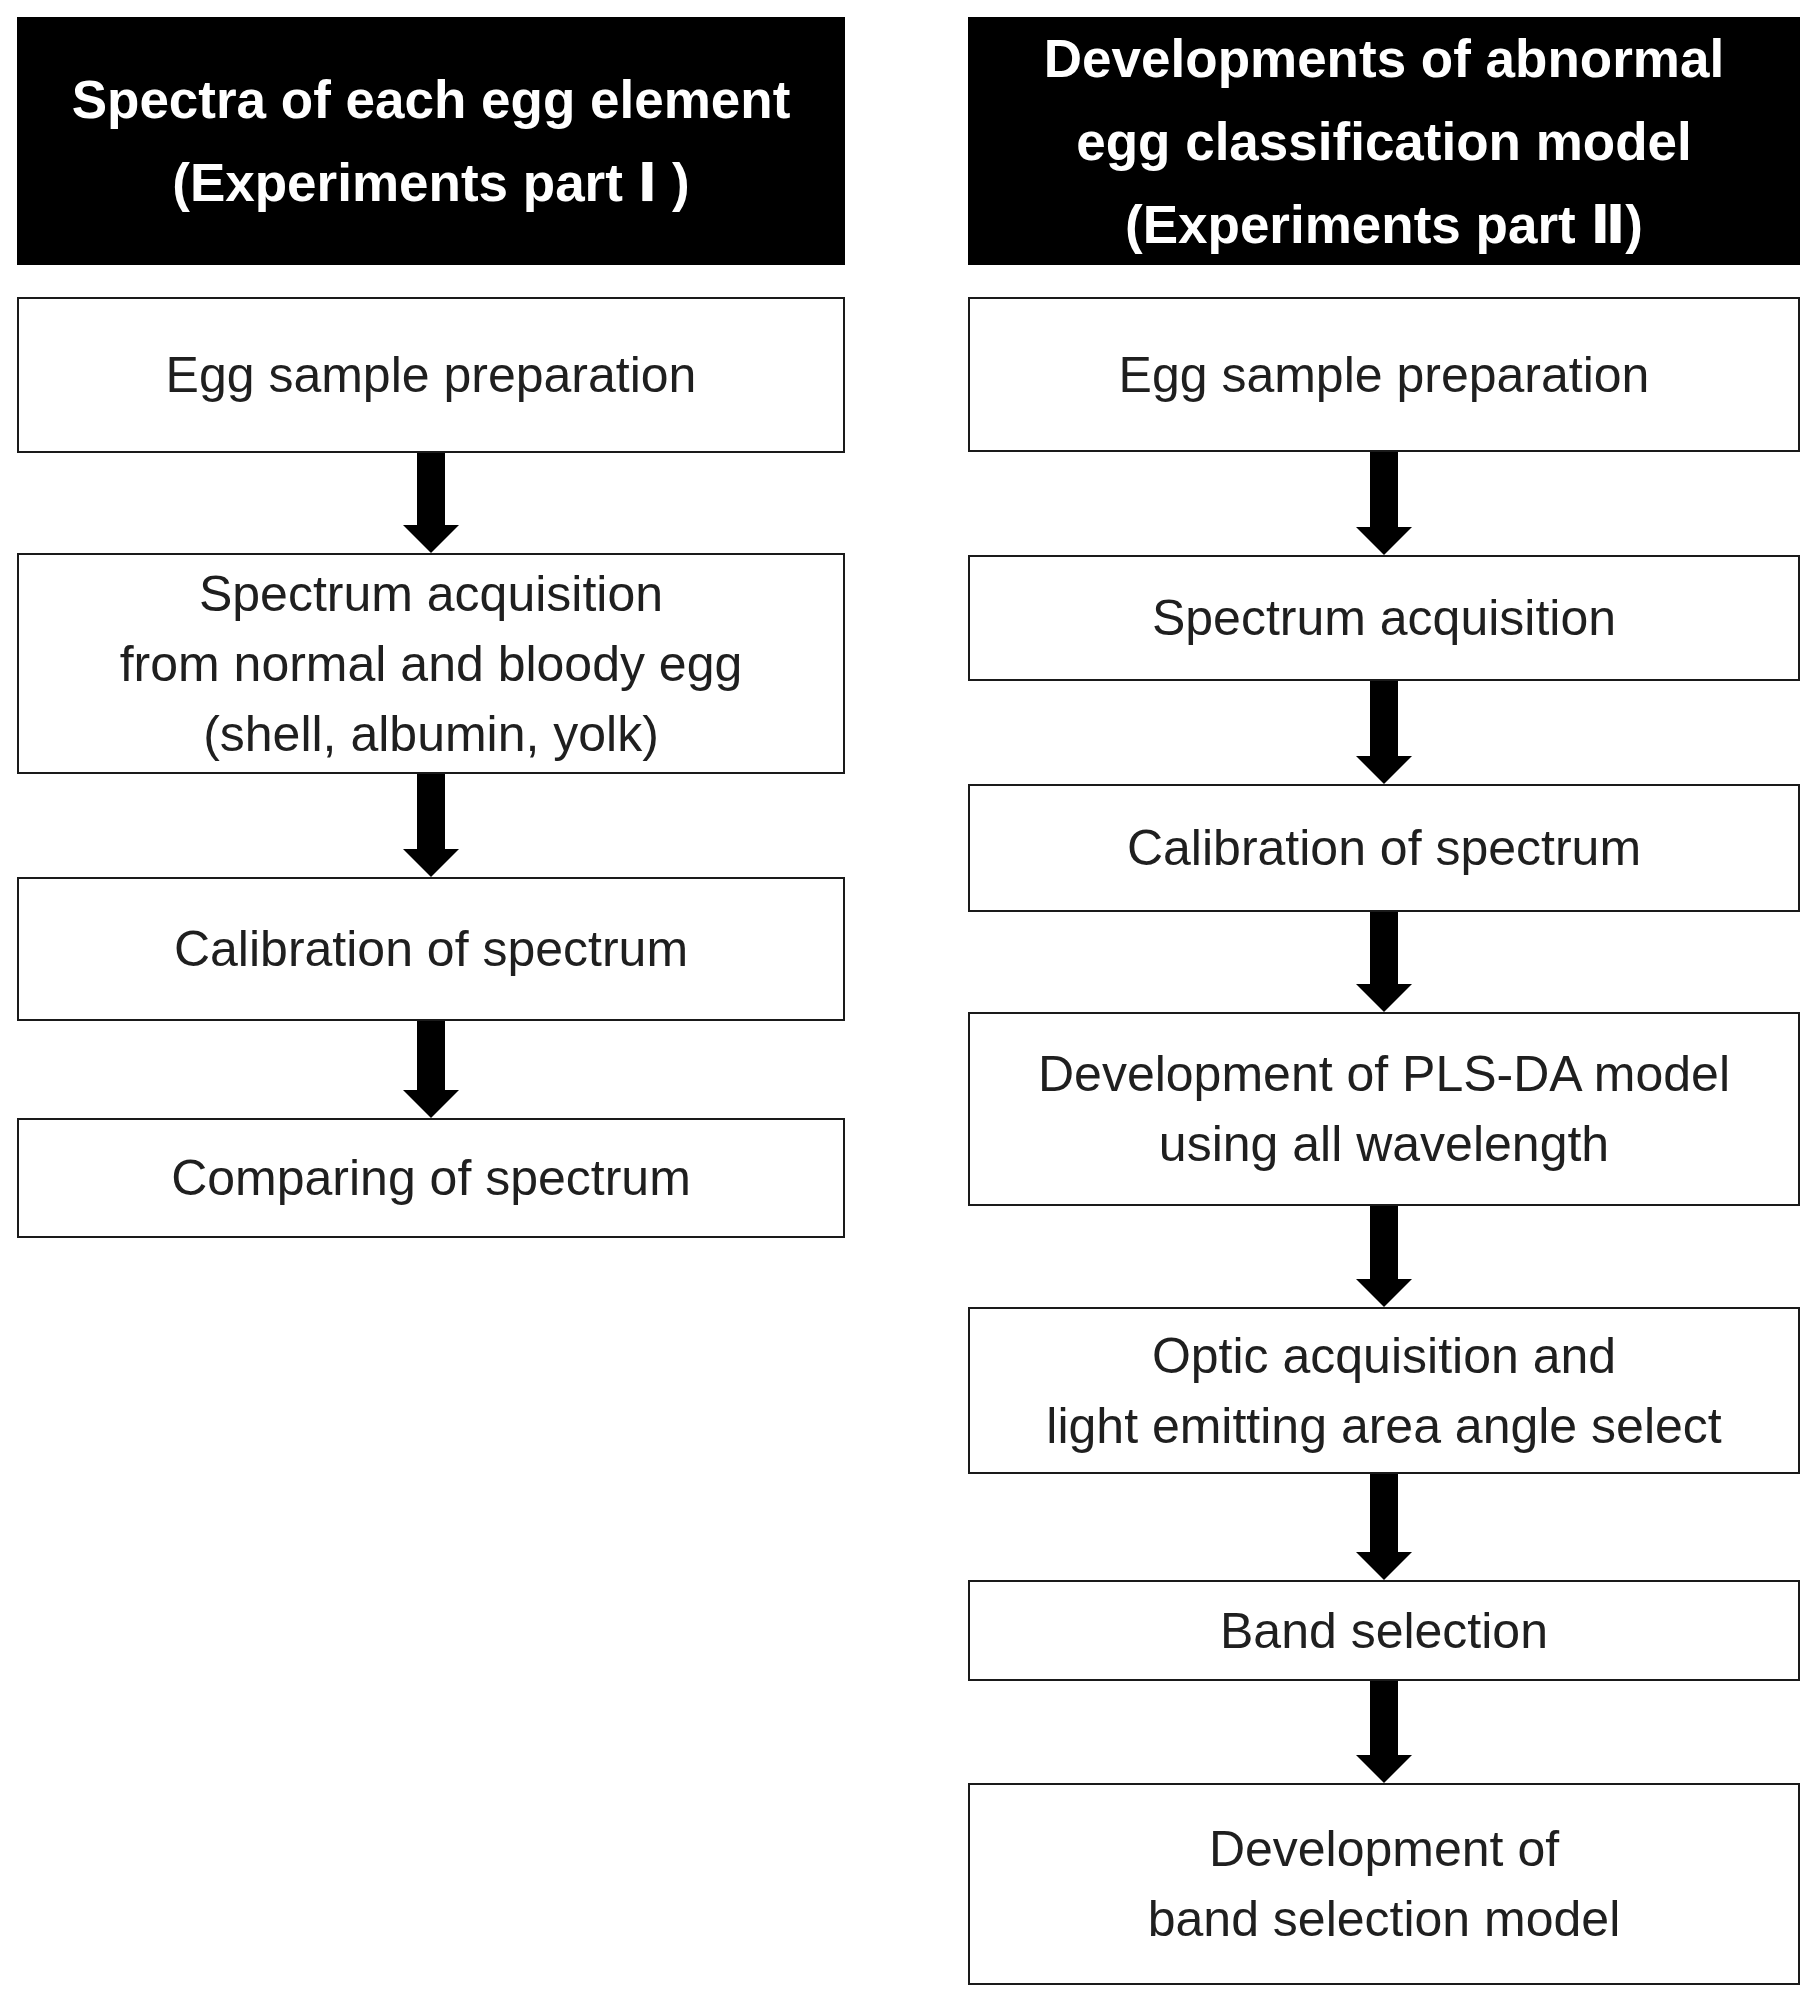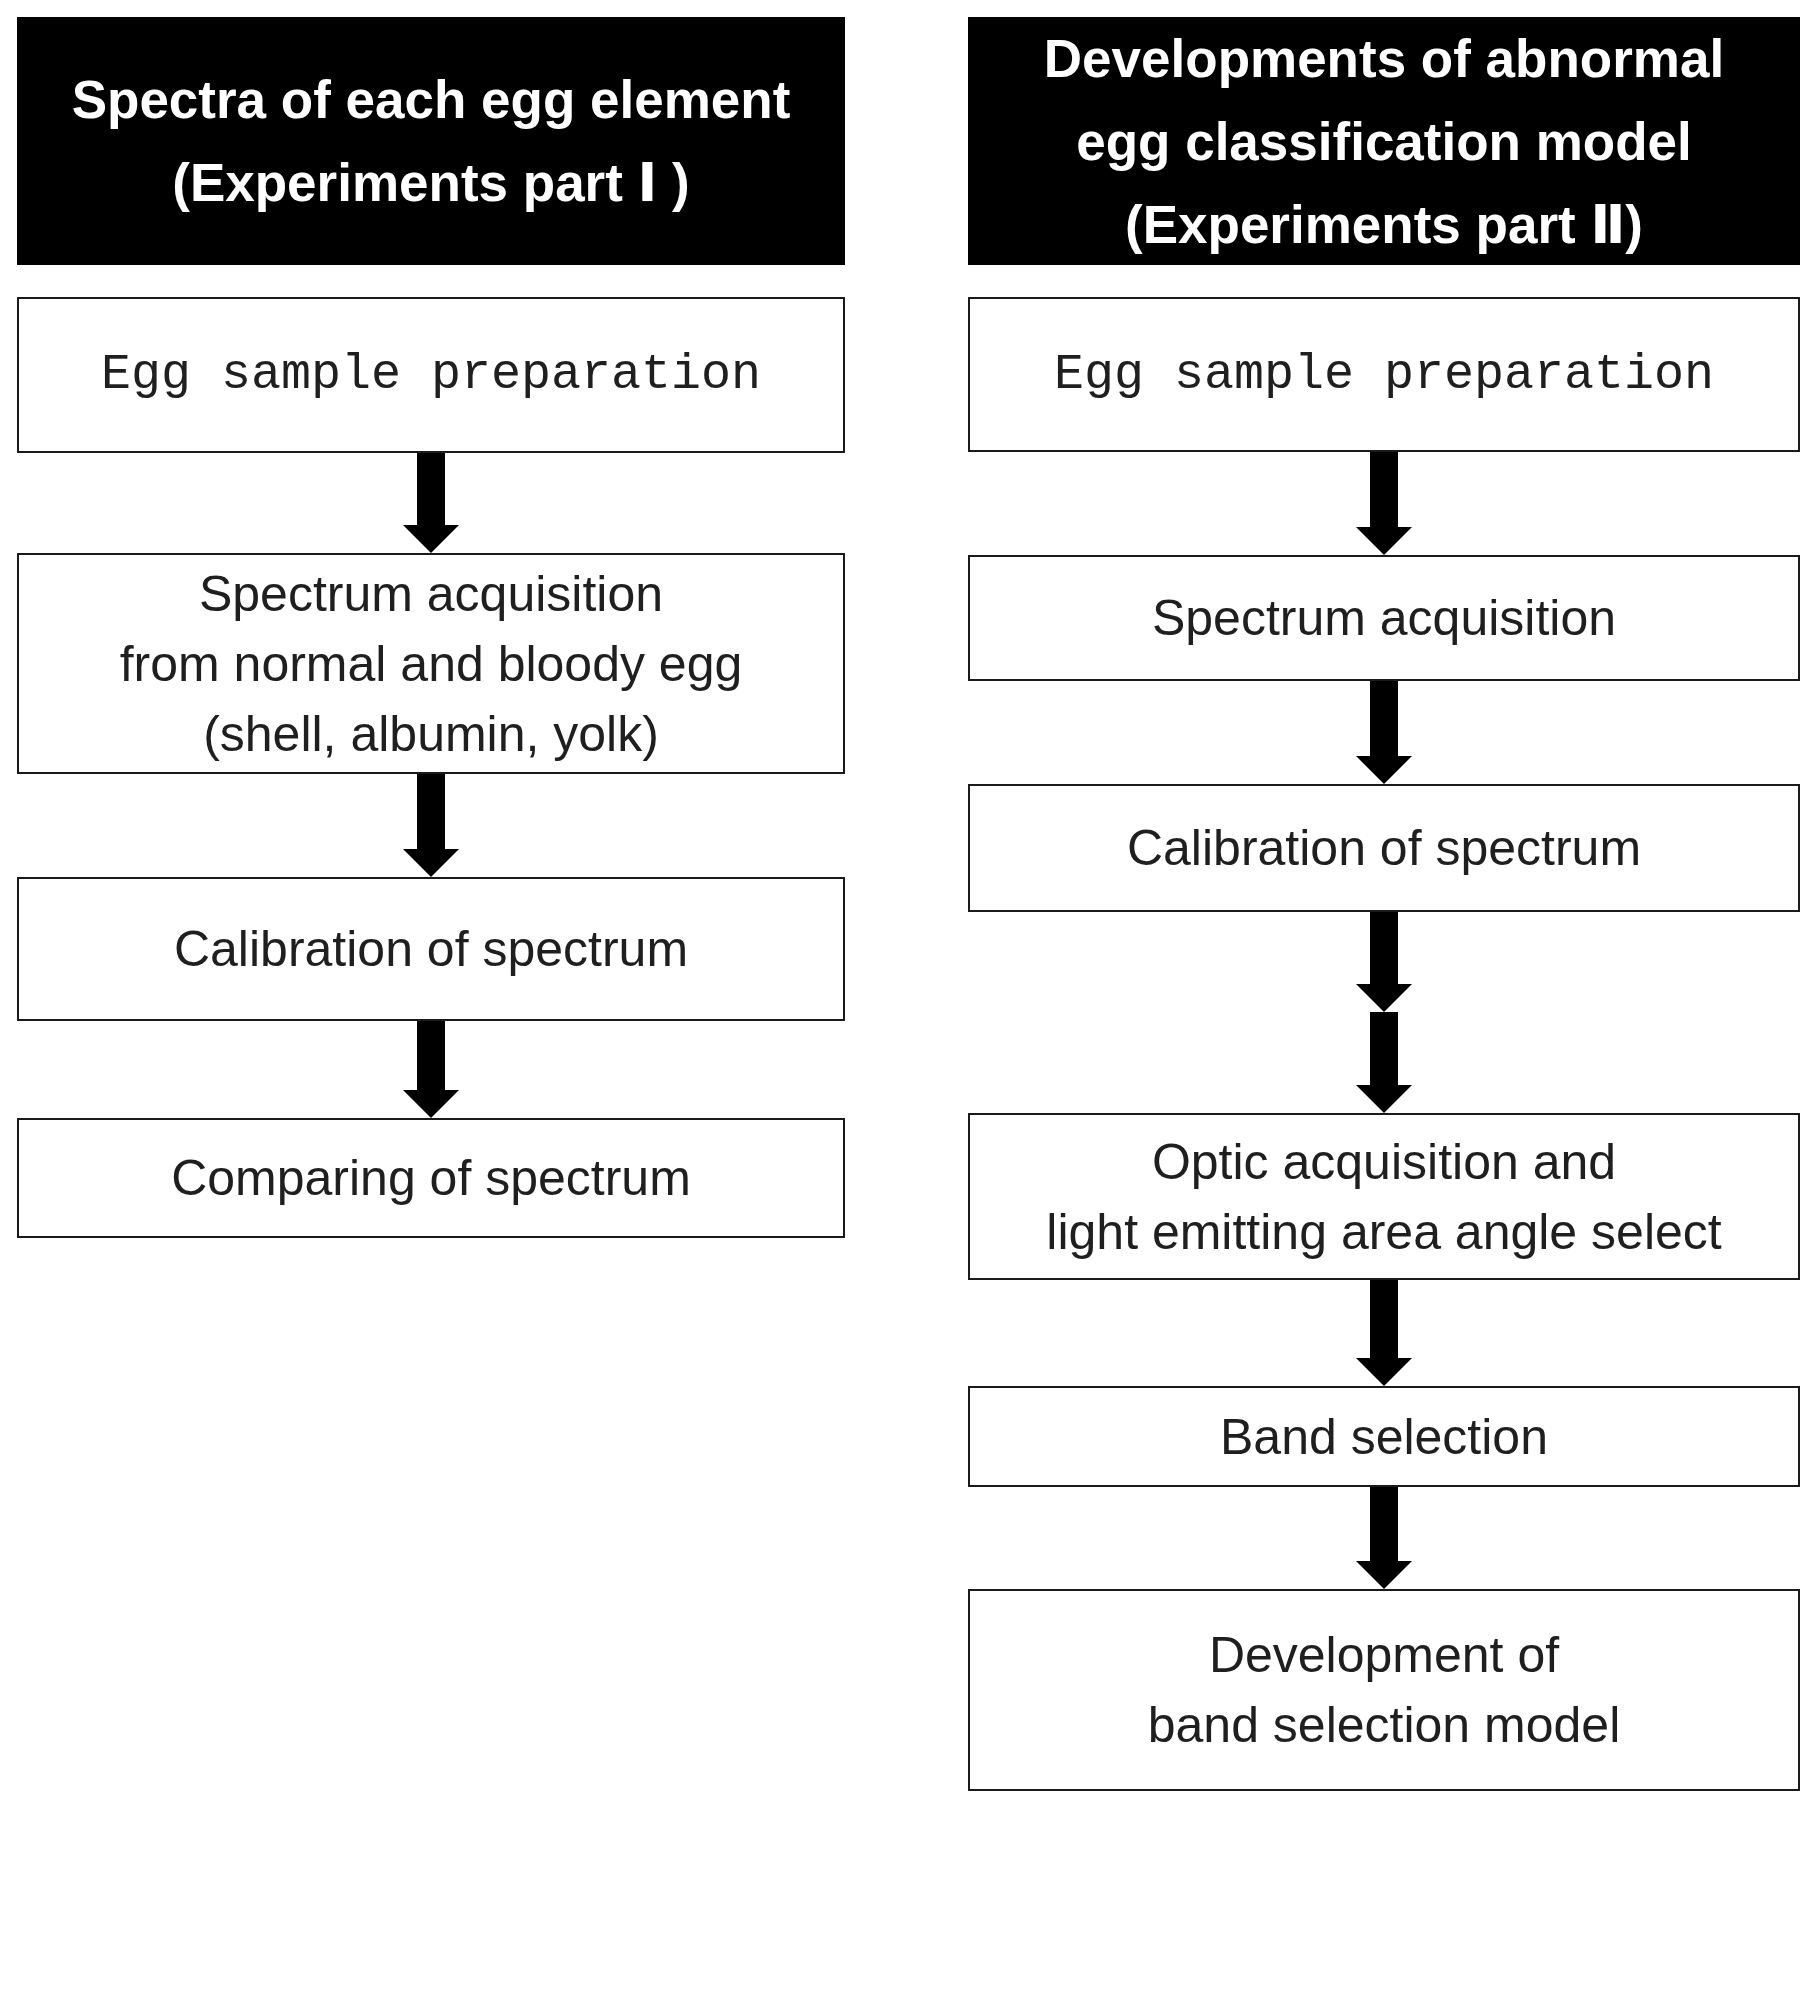--- a/index.html
+++ b/index.html
@@ -21,21 +21,21 @@
     font-weight: bold; font-size: 53px; line-height: 83px;
     height: 248px; width: 100%;
   }
   .box {
     background: #ffffff; border: 2.2px solid #1a1a1a;
     display: flex; align-items: center; justify-content: center;
     text-align: center; white-space: pre-line;
     color: #1f1f1f; font-size: 50px; line-height: 70px;
     width: 100%;
   }
-  .gap-after-hdr { margin-top: 32px; font-family: Liberation Mono, monospace; }
+  .gap-after-hdr { margin-top: 32px; }
 
   .arrow {
     display: flex; flex-direction: column; align-items: center;
     width: 100%;
   }
   .arrow .stem { width: 28px; flex: 1 1 auto; background: #000000; }
   .arrow .head {
     width: 0; height: 0;
     border-left: 28px solid transparent;
     border-right: 28px solid transparent;
@@ -96,20 +96,22 @@
       <div class="head"></div>
     </div>
 
     <div class="box" style="height:128px">Calibration of spectrum</div>
 
     <div class="arrow" style="height:100px">
       <div class="stem"></div>
       <div class="head"></div>
     </div>
 
+    <div class="box" style="height:194px">Development of PLS-DA model
+using all wavelength</div>
 
     <div class="arrow" style="height:101px">
       <div class="stem"></div>
       <div class="head"></div>
     </div>
 
     <div class="box" style="height:167px">Optic acquisition and
 light emitting area angle select</div>
 
     <div class="arrow" style="height:106px">

